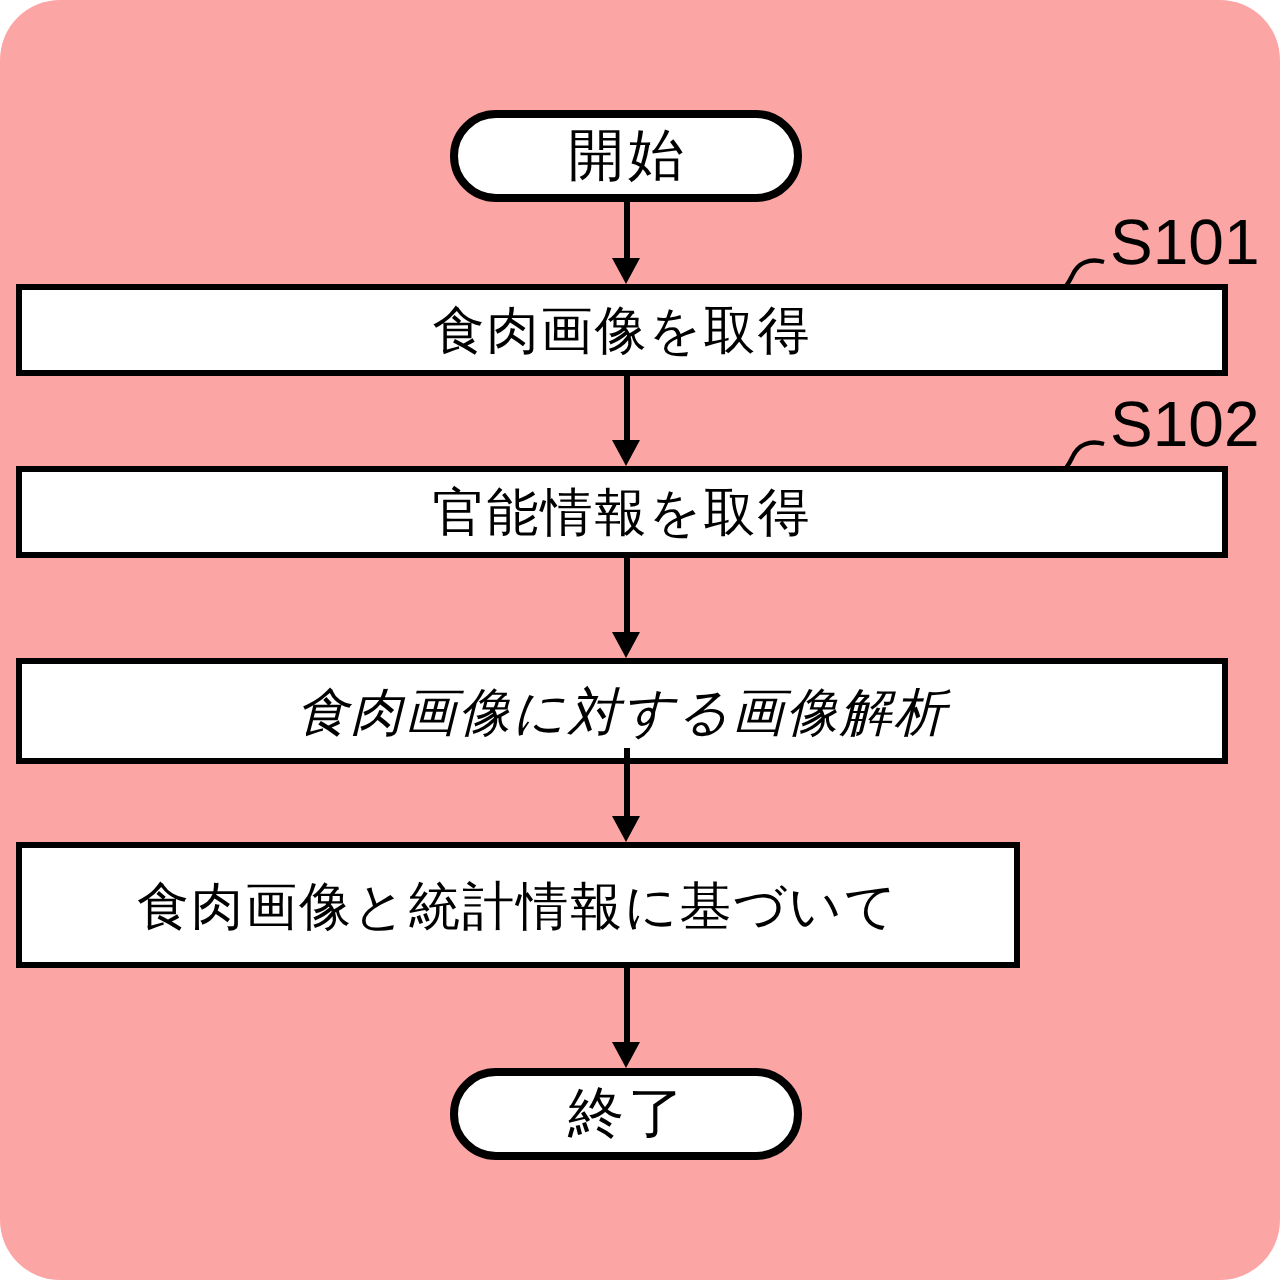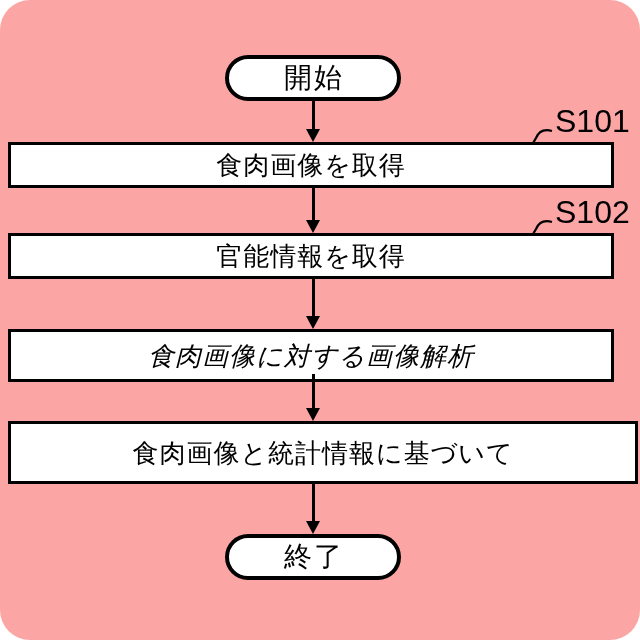--- a/index.html
+++ b/index.html
@@ -125,21 +125,21 @@
   <div class="process" style="left:8px; top:329px; width:606px; height:53px;font-style:italic;">
     <span class="p-line">食肉画像に対する画像解析</span>
   </div>
 
   <div class="arrow" style="left:305px; top:374px; height:47px;">
     <span class="stem"></span>
     <span class="head"></span>
   </div>
 
 
-  <div class="process" style="left:8px; top:421px; width:630px; height:63px;">
+  <div class="process" style="left:8px; top:421px; width:502px; height:63px;">
     <span class="p-line">食肉画像と統計情報に基づいて</span>
   </div>
 
   <div class="arrow" style="left:305px; top:483px; height:51px;">
     <span class="stem"></span>
     <span class="head"></span>
   </div>
 
   <div class="terminal" style="left:225px; top:534px; width:176px; height:46px;align-items:center;">
     <span class="t-text">終了</span>

